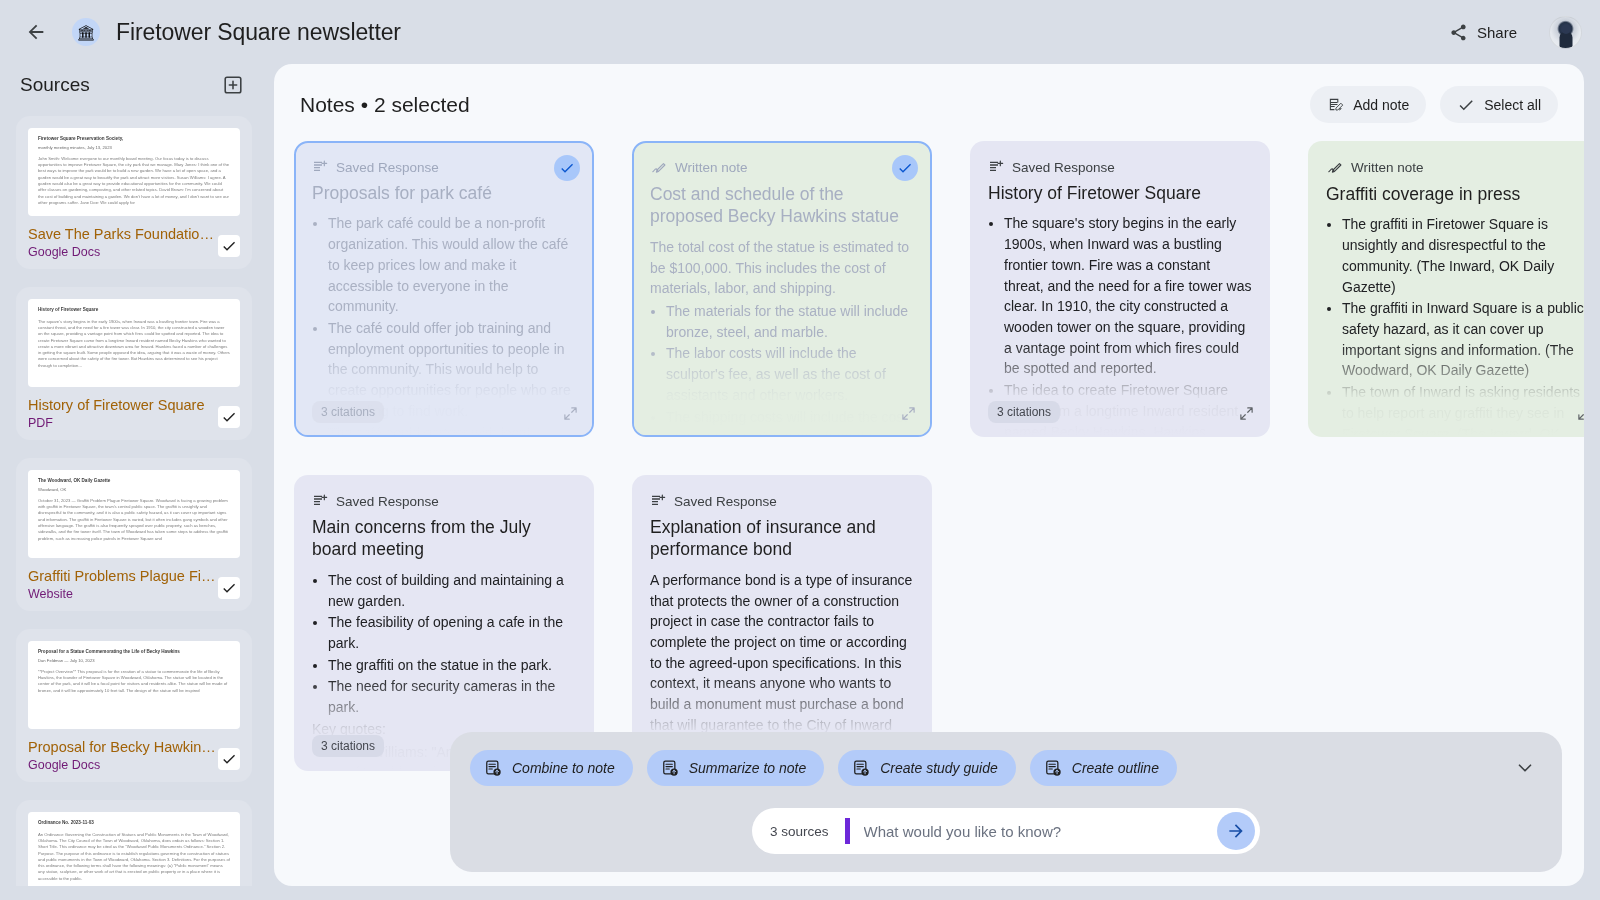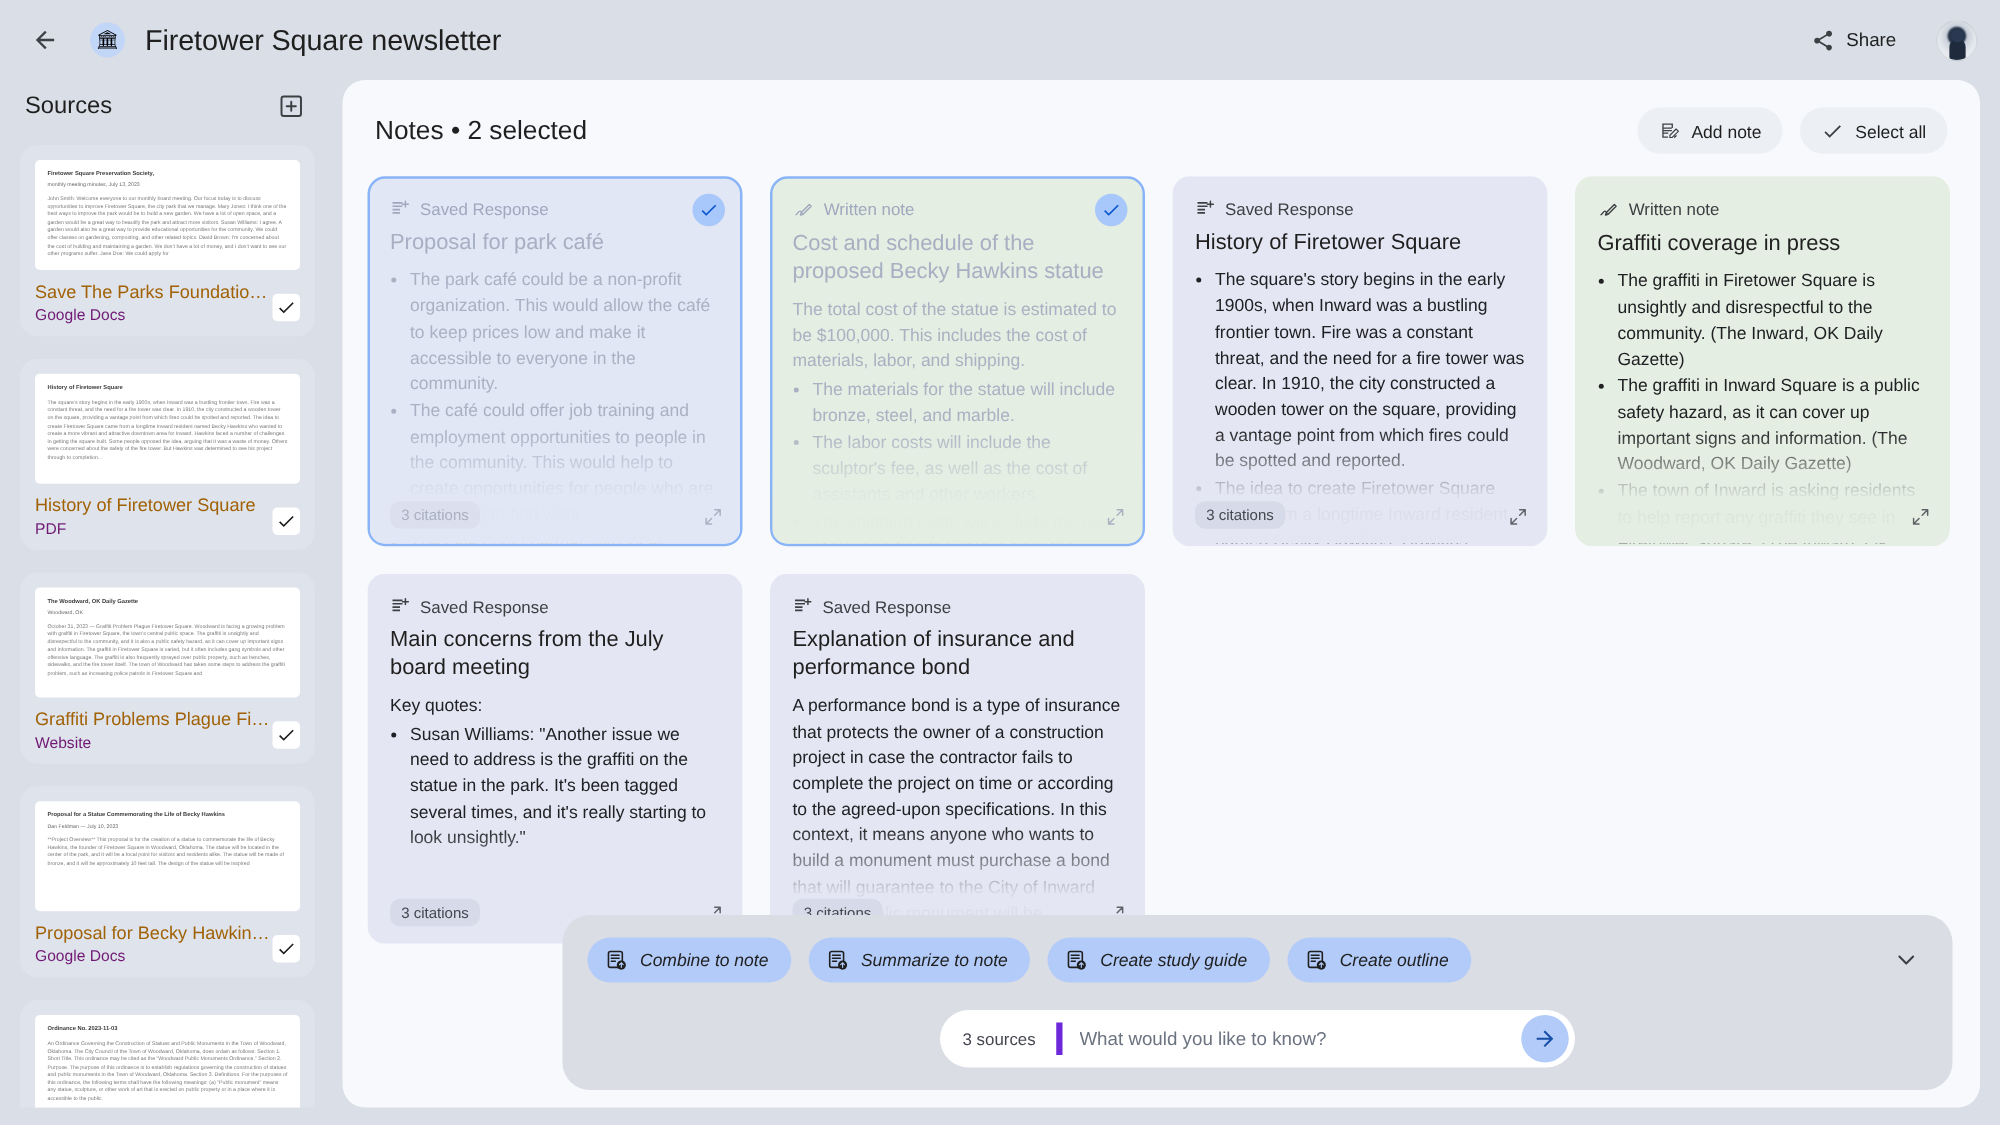--- a/index.html
+++ b/index.html
@@ -120,21 +120,21 @@
     height: 37px; padding: 0 17px;
     border-radius: 19px; background: #eceff4;
     font-size: 14px; color: #1f1f1f; cursor: pointer;
     margin-left: 14px; white-space: nowrap;
   }
 
   
   .grid {
     display: grid;
     grid-template-columns: repeat(4, 300px);
-    gap: 22px;
+    gap: 38px;
     padding: 6px 0 0 20px;
   }
   .note-card {
     position: relative; height: 296px;
     border-radius: 14px; padding: 16px 16px 12px 16px;
     background: #e3e5f1; overflow: hidden; cursor: pointer;
     border: 2px solid transparent;
   }
   .note-card.selected { border-color: #8ab4f8; }
   .note-card.blue     { background: #e2e7f5; }
@@ -372,21 +372,21 @@
       <path d="M9 16.2L4.8 12l-1.4 1.4L9 19 21 7l-1.4-1.4z" fill="#0b57d0"></path>
     </svg>
           </div>
     <div class="note-kind">
       <svg class="ico" width="16" height="16" viewBox="0 0 24 24">
       <path d="M3 4h12v2H3zM3 8h12v2H3zM3 12h9v2H3zM3 16h9v2H3z" fill="#9fa8bd"></path>
       <path d="M18.5 3v7M15 6.5h7" stroke="#9fa8bd" stroke-width="1.8" stroke-linecap="round"></path>
     </svg>
       <span>Saved Response</span>
     </div>
-    <div class="note-title">Proposal for park café</div>
+    <div class="note-title">Proposals for park café</div>
     <div class="note-body">
             <ul>
               <li>The park café could be a non-profit organization. This would allow the café to keep prices low and make it accessible to everyone in the community.</li>
               <li>The café could offer job training and employment opportunities to people in the community. This would help to create opportunities for people who are struggling to find work.</li>
               <li>The café could partner with local businesses to provide food and beverages. This would h…</li>
             </ul>
           </div>
     <div class="fade blue"></div>
     <div class="citations-chip">3 citations</div>
     <div class="expand-icon">
@@ -478,20 +478,26 @@
 
     <div class="note-kind">
       <svg class="ico" width="16" height="16" viewBox="0 0 24 24">
       <path d="M3 4h12v2H3zM3 8h12v2H3zM3 12h9v2H3zM3 16h9v2H3z" fill="#3c4043"></path>
       <path d="M18.5 3v7M15 6.5h7" stroke="#3c4043" stroke-width="1.8" stroke-linecap="round"></path>
     </svg>
       <span>Saved Response</span>
     </div>
     <div class="note-title">Main concerns from the July board meeting</div>
     <div class="note-body">
+            <ul>
+              <li>The cost of building and maintaining a new garden.</li>
+              <li>The feasibility of opening a cafe in the park.</li>
+              <li>The graffiti on the statue in the park.</li>
+              <li>The need for security cameras in the park.</li>
+            </ul>
             <p>Key quotes:</p>
             <ul>
               <li>Susan Williams: "Another issue we need to address is the graffiti on the statue in the park. It's been tagged several times, and it's really starting to look unsightly."</li>
             </ul>
           </div>
     <div class="fade lavender"></div>
     <div class="citations-chip">3 citations</div>
     <div class="expand-icon">
             <svg class="ico" width="15" height="15" viewBox="0 0 24 24">
       <path d="M14 3h7v7M21 3l-7 7M10 21H3v-7M3 21l7-7" stroke="#5f6368" stroke-width="1.9" fill="none" stroke-linecap="round" stroke-linejoin="round"></path>

